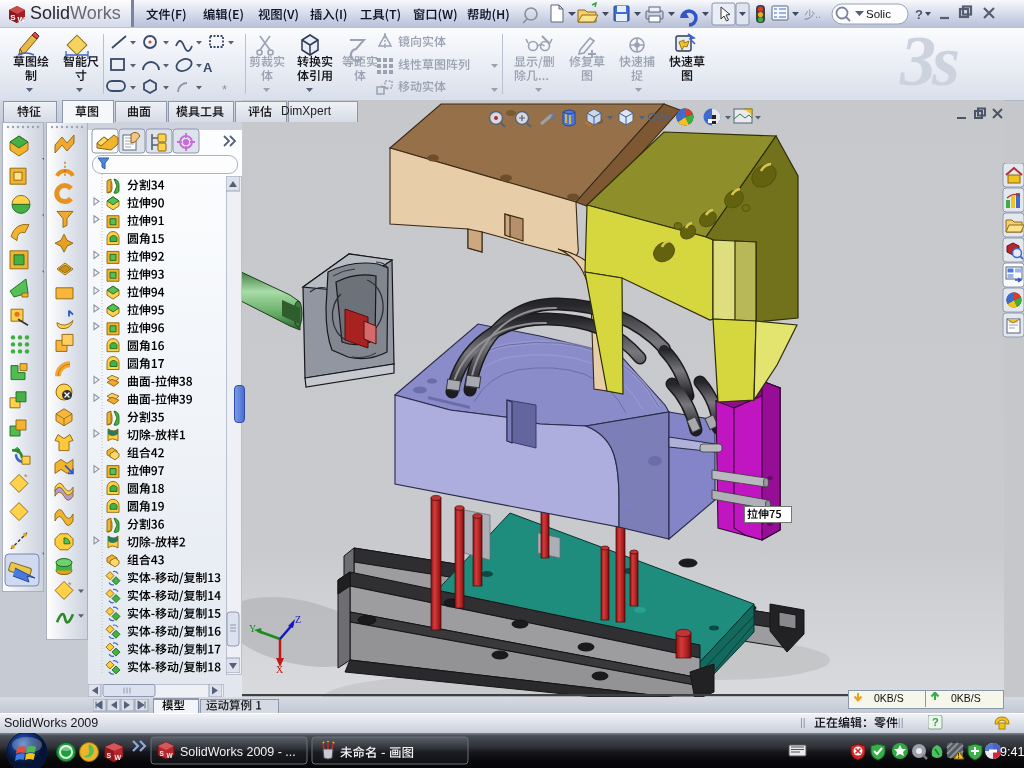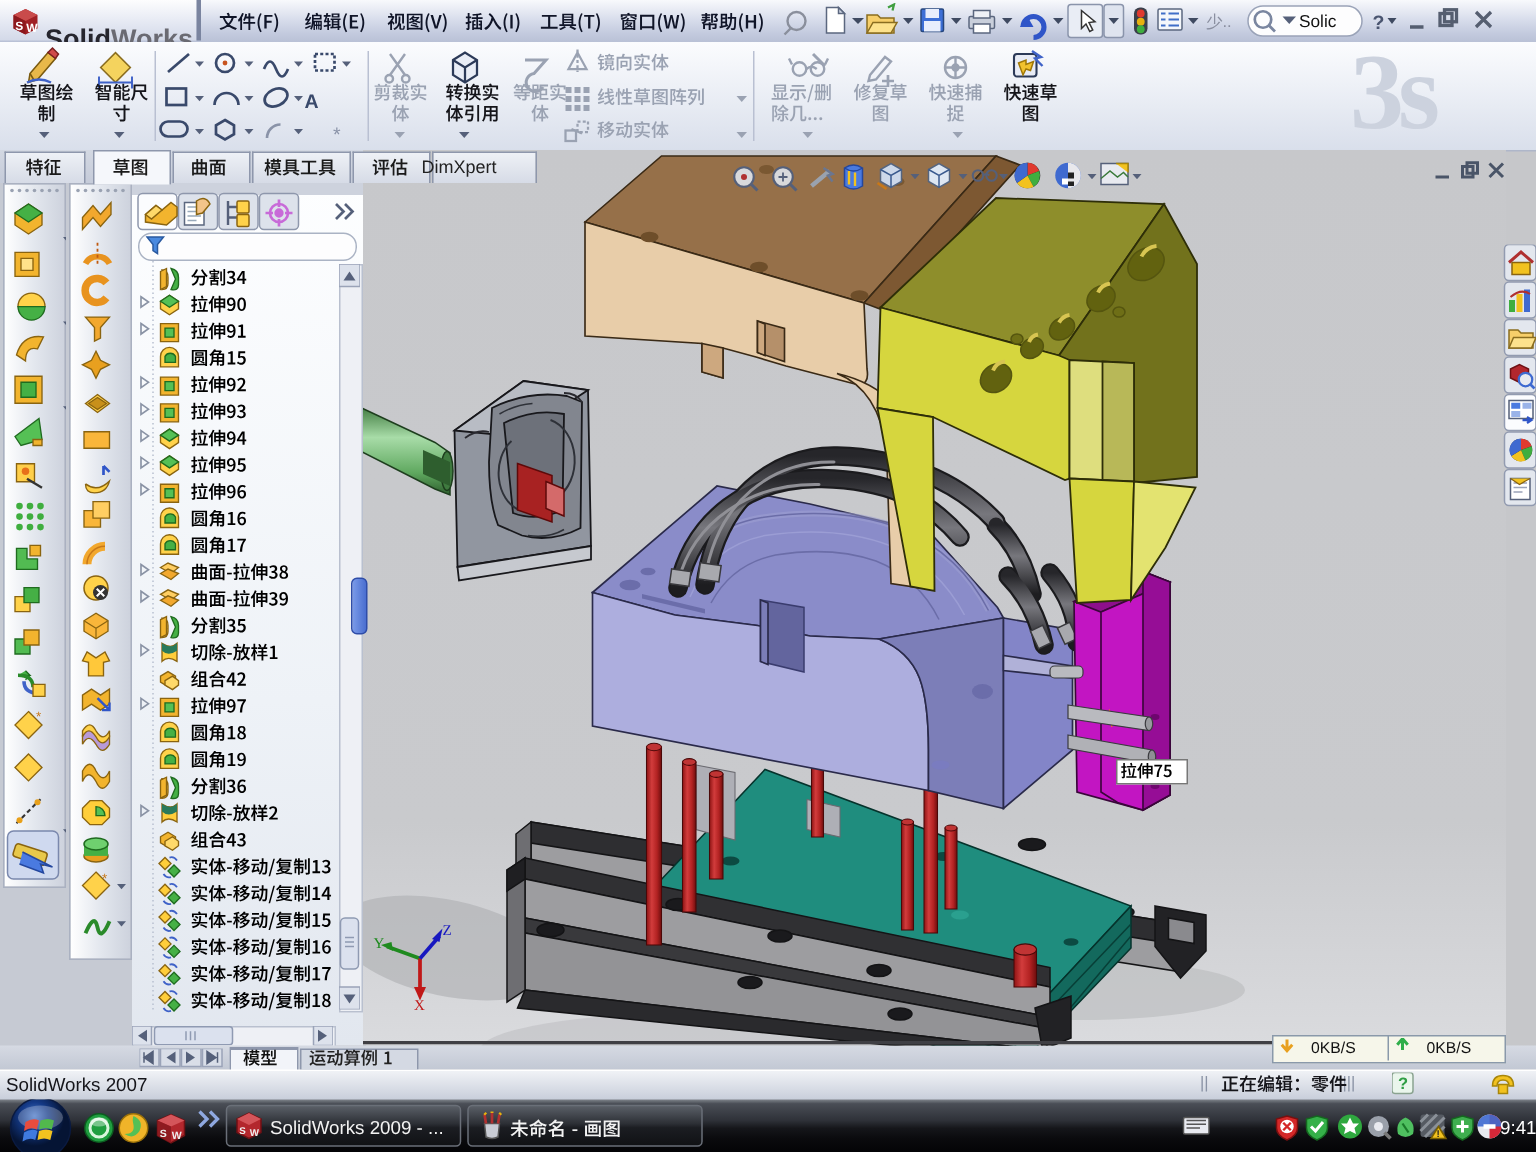--- a/index.html
+++ b/index.html
@@ -7,21 +7,21 @@
 
 <div class="abs" style="left:0;top:0;width:1024px;height:28px;background:linear-gradient(#f8f9fc,#d9deec 45%,#c3cade 80%,#b9c1d6);border-bottom:1px solid #7c87a6"></div>
 <div class="abs" style="left:0;top:0;width:131px;height:27px;background:linear-gradient(#fdfdfe,#e3e7f2 60%,#d3d9e8)"></div>
 <svg class="abs" style="left:6px;top:4px" width="22" height="21" viewBox="0 0 22 21">
  <path d="M3,6 L11,2 L19,6 L19,15 L11,19 L3,15 Z" fill="#a02025"></path>
  <path d="M3,6 L11,2 L19,6 L11,10 Z" fill="#c94b4b"></path>
  <path d="M3,6 L11,10 L11,19 L3,15 Z" fill="#8c181d"></path>
  <text x="4.2" y="16" font-size="8" font-weight="bold" fill="#fff">S</text>
  <text x="11.5" y="17.5" font-size="8" font-weight="bold" fill="#fff">W</text>
 </svg>
-<div class="abs" style="left:30px;top:16px;font-size:18px;font-weight:bold;color:#26262e">Solid<span style="color:#6a6a72">Works</span></div>
+<div class="abs" style="left:30px;top:3px;font-size:18px;font-weight:normal;color:#26262e">Solid<span style="color:#6a6a72">Works</span></div>
 <div class="abs" style="left:131px;top:0;width:3px;height:27px;background:#7a849f"></div>
 <svg class="abs" style="left:516px;top:2px" width="508" height="25" viewBox="0 0 508 25">
 <g transform="translate(8,4)">
       <circle cx="7" cy="8" r="6" fill="none" stroke="#8a8f9c" stroke-width="1.6"></circle>
       <path d="M3,13 L-1,17" stroke="#8a8f9c" stroke-width="1.6" fill="none"></path>
     </g>
 <g transform="translate(34,3)">
       <path d="M1,0 h8 l4,4 v13 h-12 z" fill="#fff" stroke="#5b677f"></path>
       <path d="M9,0 l4,4 h-4 z" fill="#cfd6e4" stroke="#5b677f"></path>
     </g>
@@ -76,21 +76,21 @@
 <path d="M409,10 l3,4 3,-4 z" fill="#3f4a61"></path>
 <g stroke="#555e70" stroke-width="2.2" fill="none">
 <path d="M424,16 l9,0"></path>
 <rect x="444" y="7" width="8" height="8"></rect>
       <rect x="447" y="4.5" width="8" height="8"></rect>
 <path d="M468,6 l10,10 M478,6 l-10,10"></path>
 </g>
 </svg>
 
 <div class="abs" style="left:0;top:28px;width:1024px;height:72px;background:linear-gradient(#fbfcfe,#e7ebf3 60%,#d9dfeb);border-bottom:1px solid #aeb6c9"></div>
-<div class="abs" style="left:900px;top:30px;width:120px;height:68px;font-family:'Liberation Serif',serif;font-weight:bold;font-size:72px;color:#ccd2de;line-height:62px;letter-spacing:-4px">3s</div>
+<div class="abs" style="left:900px;top:30px;width:120px;height:68px;font-family:'Liberation Serif',serif;font-style:italic;font-weight:bold;font-size:72px;color:#ccd2de;line-height:62px;letter-spacing:-4px">3s</div>
 <svg class="abs" style="left:0;top:28px" width="1024" height="72" viewBox="0 0 1024 72">
 
  <g transform="translate(18,5)">
       <path d="M2,16 L14,2 l5,4 -12,14 -6,2 z" fill="#e8b84a" stroke="#7a5a10"></path>
       <path d="M14,2 l5,4 2,-3 -4,-4 z" fill="#d04a4a" stroke="#7a2020"></path>
       <path d="M2,16 l3,5" stroke="#7a5a10" fill="none"></path>
       <path d="M0,22 q8,-4 16,0" stroke="#3f62c8" stroke-width="1.6" fill="none"></path>
     </g>
  <path d="M26,60 l3.5,4 3.5,-4 z" fill="#55607a"></path>
 
@@ -590,21 +590,21 @@
 <rect x="14" y="0" width="13" height="12" fill="#d9dee8" stroke="#9aa3b8"></rect>
     <path d="M18,6 l6,-4 0,8 z" fill="#55607a"></path>
 <rect x="28" y="0" width="13" height="12" fill="#d9dee8" stroke="#9aa3b8"></rect>
     <path d="M37,6 l-6,-4 0,8 z" fill="#55607a"></path>
 <rect x="42" y="0" width="13" height="12" fill="#d9dee8" stroke="#9aa3b8"></rect>
     <path d="M51,6 l-6,-4 0,8 z M52,2.5 v7" stroke="#55607a" fill="#55607a" stroke-width="1"></path>
 </svg>
 <div class="abs" style="left:153px;top:698px;width:44px;height:14px;background:#f2f4f9;border:1px solid #8e97ac;border-top:2px solid #8e97ac"></div>
 <div class="abs" style="left:200px;top:699px;width:77px;height:13px;background:#d4d9e3;border:1px solid #8e97ac"></div>
 <div class="abs" style="left:0;top:713px;width:1024px;height:20px;background:linear-gradient(#f0f2f6,#d3d8e2 70%,#c6ccd9);border-top:1px solid #fff"></div>
-<div class="abs" style="left:4px;top:716px;font-size:12.5px;color:#15151a">SolidWorks 2007</div>
+<div class="abs" style="left:4px;top:716px;font-size:12.5px;color:#15151a">SolidWorks 2009</div>
 <div class="abs" style="left:800px;top:716px;font-size:11px;color:#8a93a5">||</div>
 <div class="abs" style="left:895px;top:716px;font-size:11px;color:#8a93a5">|||</div>
 <svg class="abs" style="left:928px;top:715px" width="15" height="15" viewBox="0 0 15 15">
     <rect x="0" y="0" width="14" height="14" rx="2" fill="#eaf6ec" stroke="#8aa390"></rect>
     <text x="4" y="11" font-size="11" font-weight="bold" fill="#2f9e44">?</text>
   </svg>
 <svg class="abs" style="left:993px;top:714px" width="18" height="17" viewBox="0 0 18 17">
     <path d="M2,10 q0,-7 7,-7 q7,0 7,7 l-3,0 q0,-4 -4,-4 q-4,0 -4,4 z" fill="#f2c21f" stroke="#a8860a"></path>
     <rect x="6" y="9" width="6" height="6" fill="#f2c21f" stroke="#a8860a"></rect>
   </svg>

